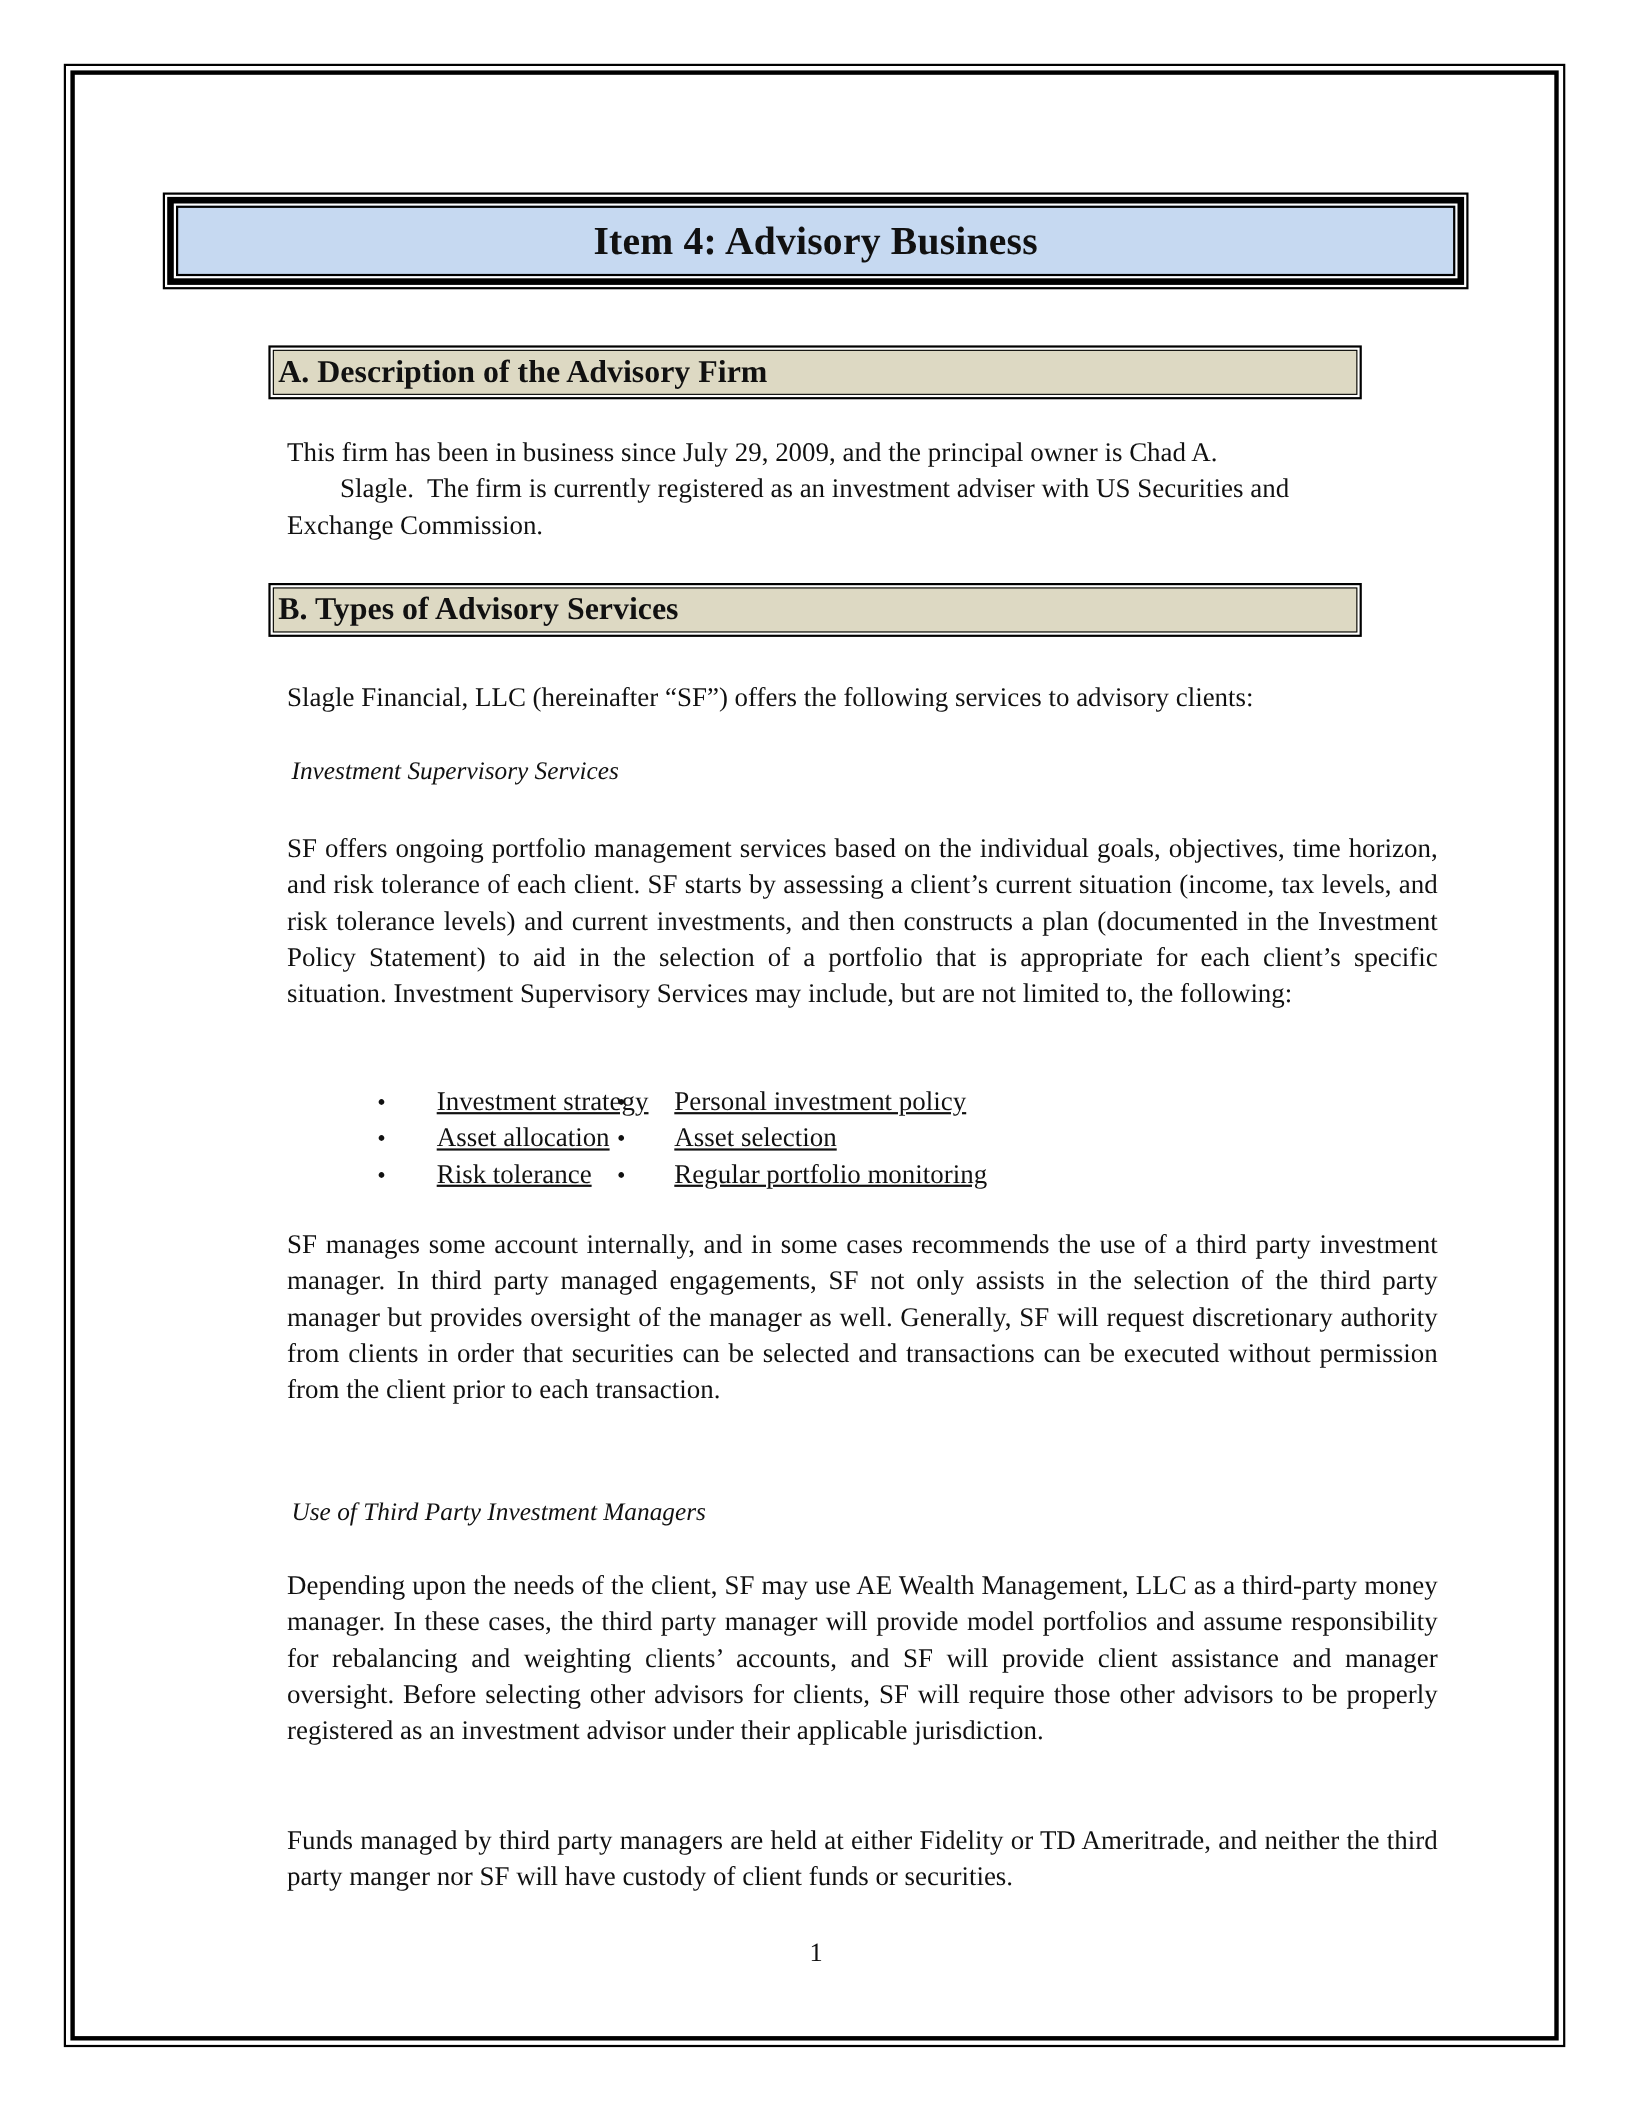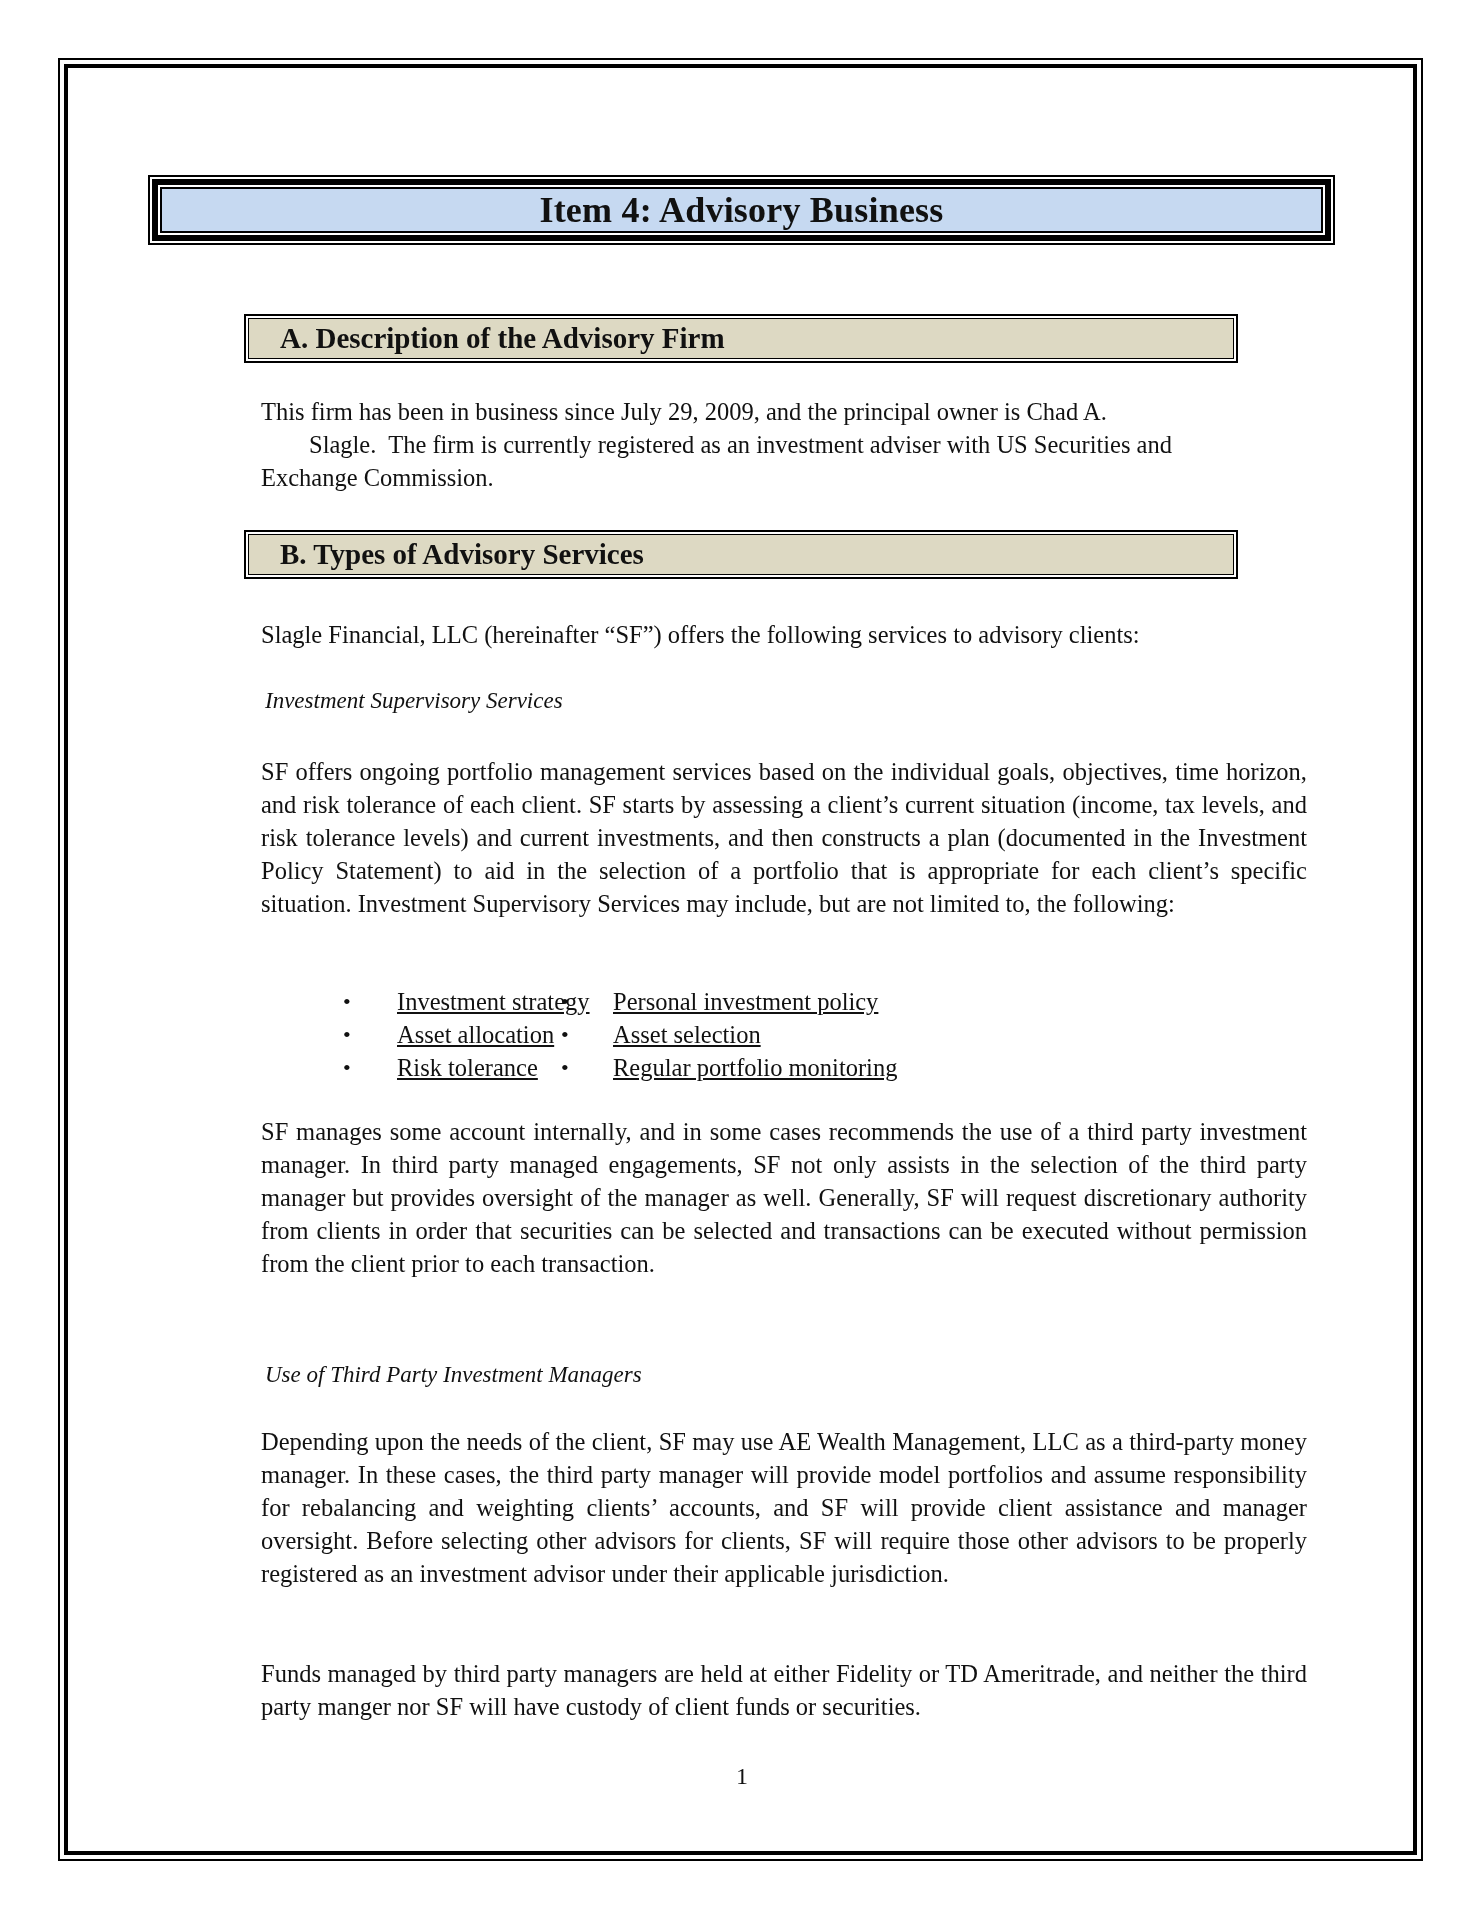--- a/index.html
+++ b/index.html
@@ -28,21 +28,21 @@
     left: 64px; top: 64px;
     width: 1353px; height: 1791px;
     border: 4px solid #000;
     box-sizing: border-box;
   }
 
   
   .title-box {
     position: absolute;
     left: 148px; top: 175px;
-    width: 1187px; height: 70px;
+    width: 1187px; height: 88px;
     border: 2px solid #000;
     box-sizing: border-box;
     padding: 2px;
     background: #fff;
   }
   .title-box .mid {
     width: 100%; height: 100%;
     border: 6px solid #000;
     box-sizing: border-box;
     padding: 2px;
@@ -74,21 +74,21 @@
     padding: 2px;
     background: #fff;
   }
   .section-header .inner {
     width: 100%; height: 100%;
     border: 1px solid #000;
     box-sizing: border-box;
     background: #ddd9c3;
     display: flex;
     align-items: center;
-    padding-left: 31px;
+    padding-left: 4px;
   }
   .section-header-text {
     font-weight: bold;
     font-size: 29px;
   }
 
   .body-text {
     position: absolute;
     left: 261px;
     width: 1046px;

